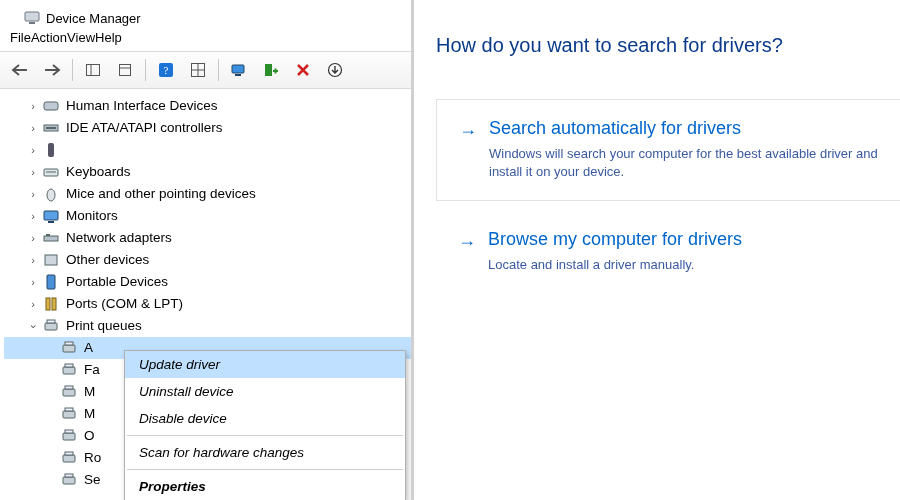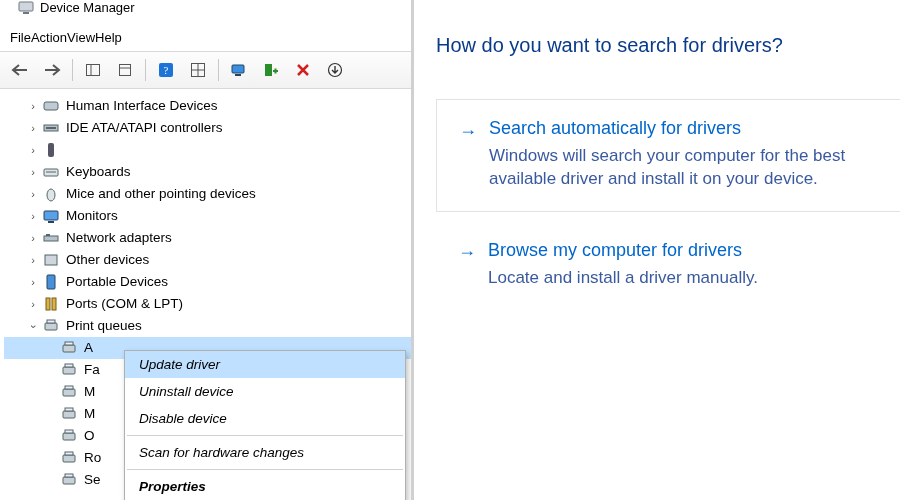--- a/index.html
+++ b/index.html
@@ -31,23 +31,23 @@
     flex: 1;
     height: 500px;
     padding: 34px 0 0 22px;
     box-sizing: border-box;
     background: #fff;
   }
 
   
   .titlebar {
     display: flex;
-    align-items: flex-start;
+    align-items: flex-end;
     height: 26px;
-    padding-left: 18px;
+    padding-left: 24px;
     font-size: 13px;
   }
   .titlebar .icon-slot {
     width: 16px; height: 16px;
     margin-right: 6px;
     display: inline-flex;
     align-items: center; justify-content: center;
   }
 
   
@@ -172,21 +172,21 @@
     margin-bottom: 6px;
   }
   .opt-title .arrow-r {
     color: #0066cc;
     margin-right: 12px;
     font-size: 18px;
     line-height: 1;
   }
   .opt-desc {
     color: #3a5aa0;
-    font-size: 17px;
+    font-size: 13px;
     padding-left: 30px;
     line-height: 1.35;
   }
 
   
   svg { display: block; }
 </style>
 </head>
 <body>
 

